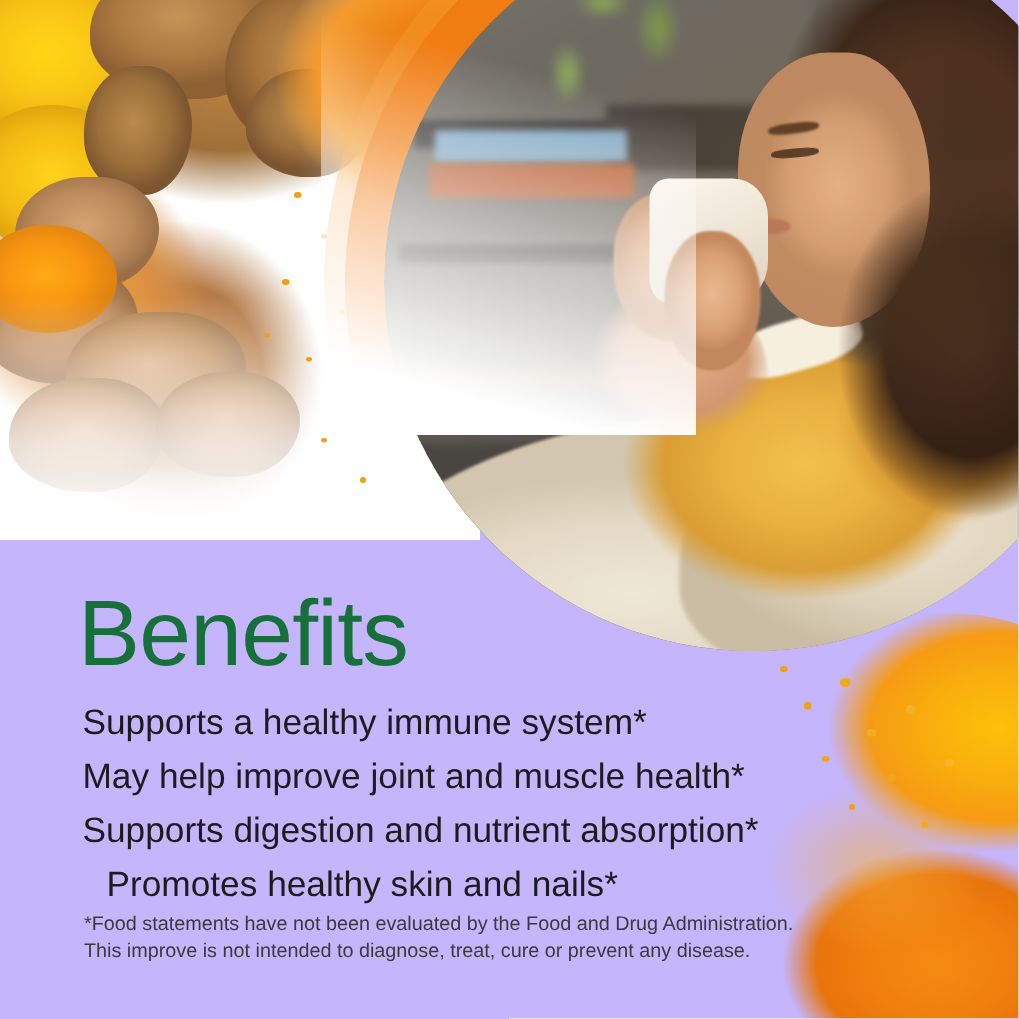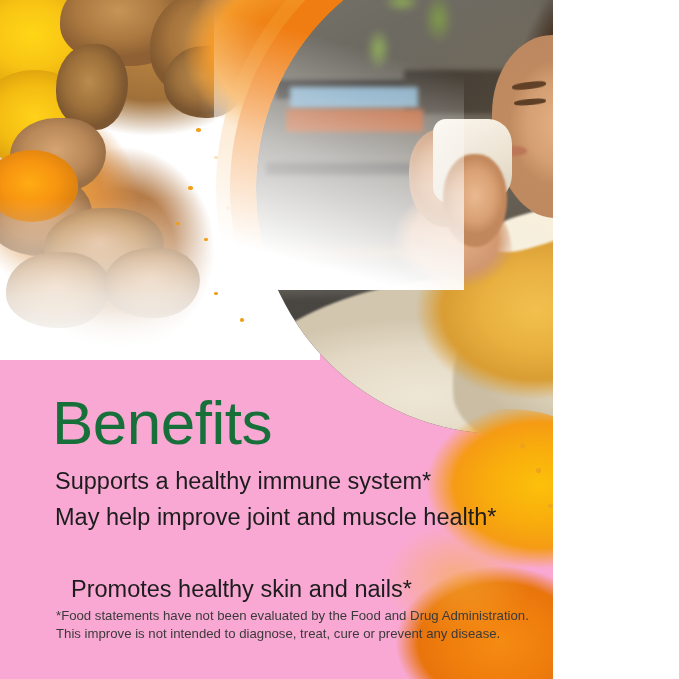--- a/index.html
+++ b/index.html
@@ -1,19 +1,19 @@
 <!DOCTYPE html>
 <html><head>
 <meta charset="utf-8">
 <style>
   html,body{margin:0;padding:0;background:#fff;}
   body{width:679px;height:679px;overflow:hidden;
        font-family:"Liberation Sans","DejaVu Sans",sans-serif;}
 
-  #stage{position:relative;width:553px;height:679px;background:#f9a8d4;overflow:hidden;text-decoration:underline;}
+  #stage{position:relative;width:679px;height:679px;background:#c4b5fd;overflow:hidden;text-decoration:underline;}
 
   
   .tl-photo{position:absolute;left:0;top:0;width:320px;height:360px;overflow:hidden;}
   .tl-photo .bg{position:absolute;inset:0;
       background:
         radial-gradient(ellipse 120px 90px at 40px 60px,#ffd116 0%,#f7c21a 38%,rgba(247,194,26,0) 72%),
         radial-gradient(ellipse 105px 115px at 55px 200px,#f2a83c 0%,#d98f43 45%,rgba(217,143,67,0) 80%),
         radial-gradient(ellipse 140px 95px at 150px 55px,#b6823f 0%,#a0703a 48%,rgba(160,112,58,0) 85%),
         radial-gradient(ellipse 110px 120px at 120px 250px,#cf9257 0%,#b57c49 50%,rgba(181,124,73,0) 86%),
         linear-gradient(180deg,#ffffff 0%,#ffffff 100%);
@@ -221,20 +221,21 @@
   <div class="grain" style="left:520px;top:444px;width:5px;height:4px;background:#eea11a;"></div>
   <div class="grain" style="left:592px;top:516px;width:5px;height:5px;background:#f0a71e;"></div>
   <div class="grain" style="left:566px;top:536px;width:4px;height:4px;background:#eda018;"></div>
   <div class="grain" style="left:614px;top:548px;width:5px;height:4px;background:#f1aa20;"></div>
   <div class="grain" style="left:630px;top:506px;width:6px;height:5px;background:#f4b528;"></div>
 
   <div class="headline" style="color:#17703a">Benefits</div>
 
   <div class="benefit b0">Supports a healthy immune system*</div>
   <div class="benefit b1">May help improve joint and muscle health*</div>
+  <div class="benefit b2">Supports digestion and nutrient absorption*</div>
   <div class="benefit b3">Promotes healthy skin and nails*</div>
 
   <div class="disclaimer">
     <div>*Food statements have not been evaluated by the Food and Drug Administration.</div>
     <div>This improve is not intended to diagnose, treat, cure or prevent any disease.</div>
   </div>
 
 </div>
 
 </body></html>

